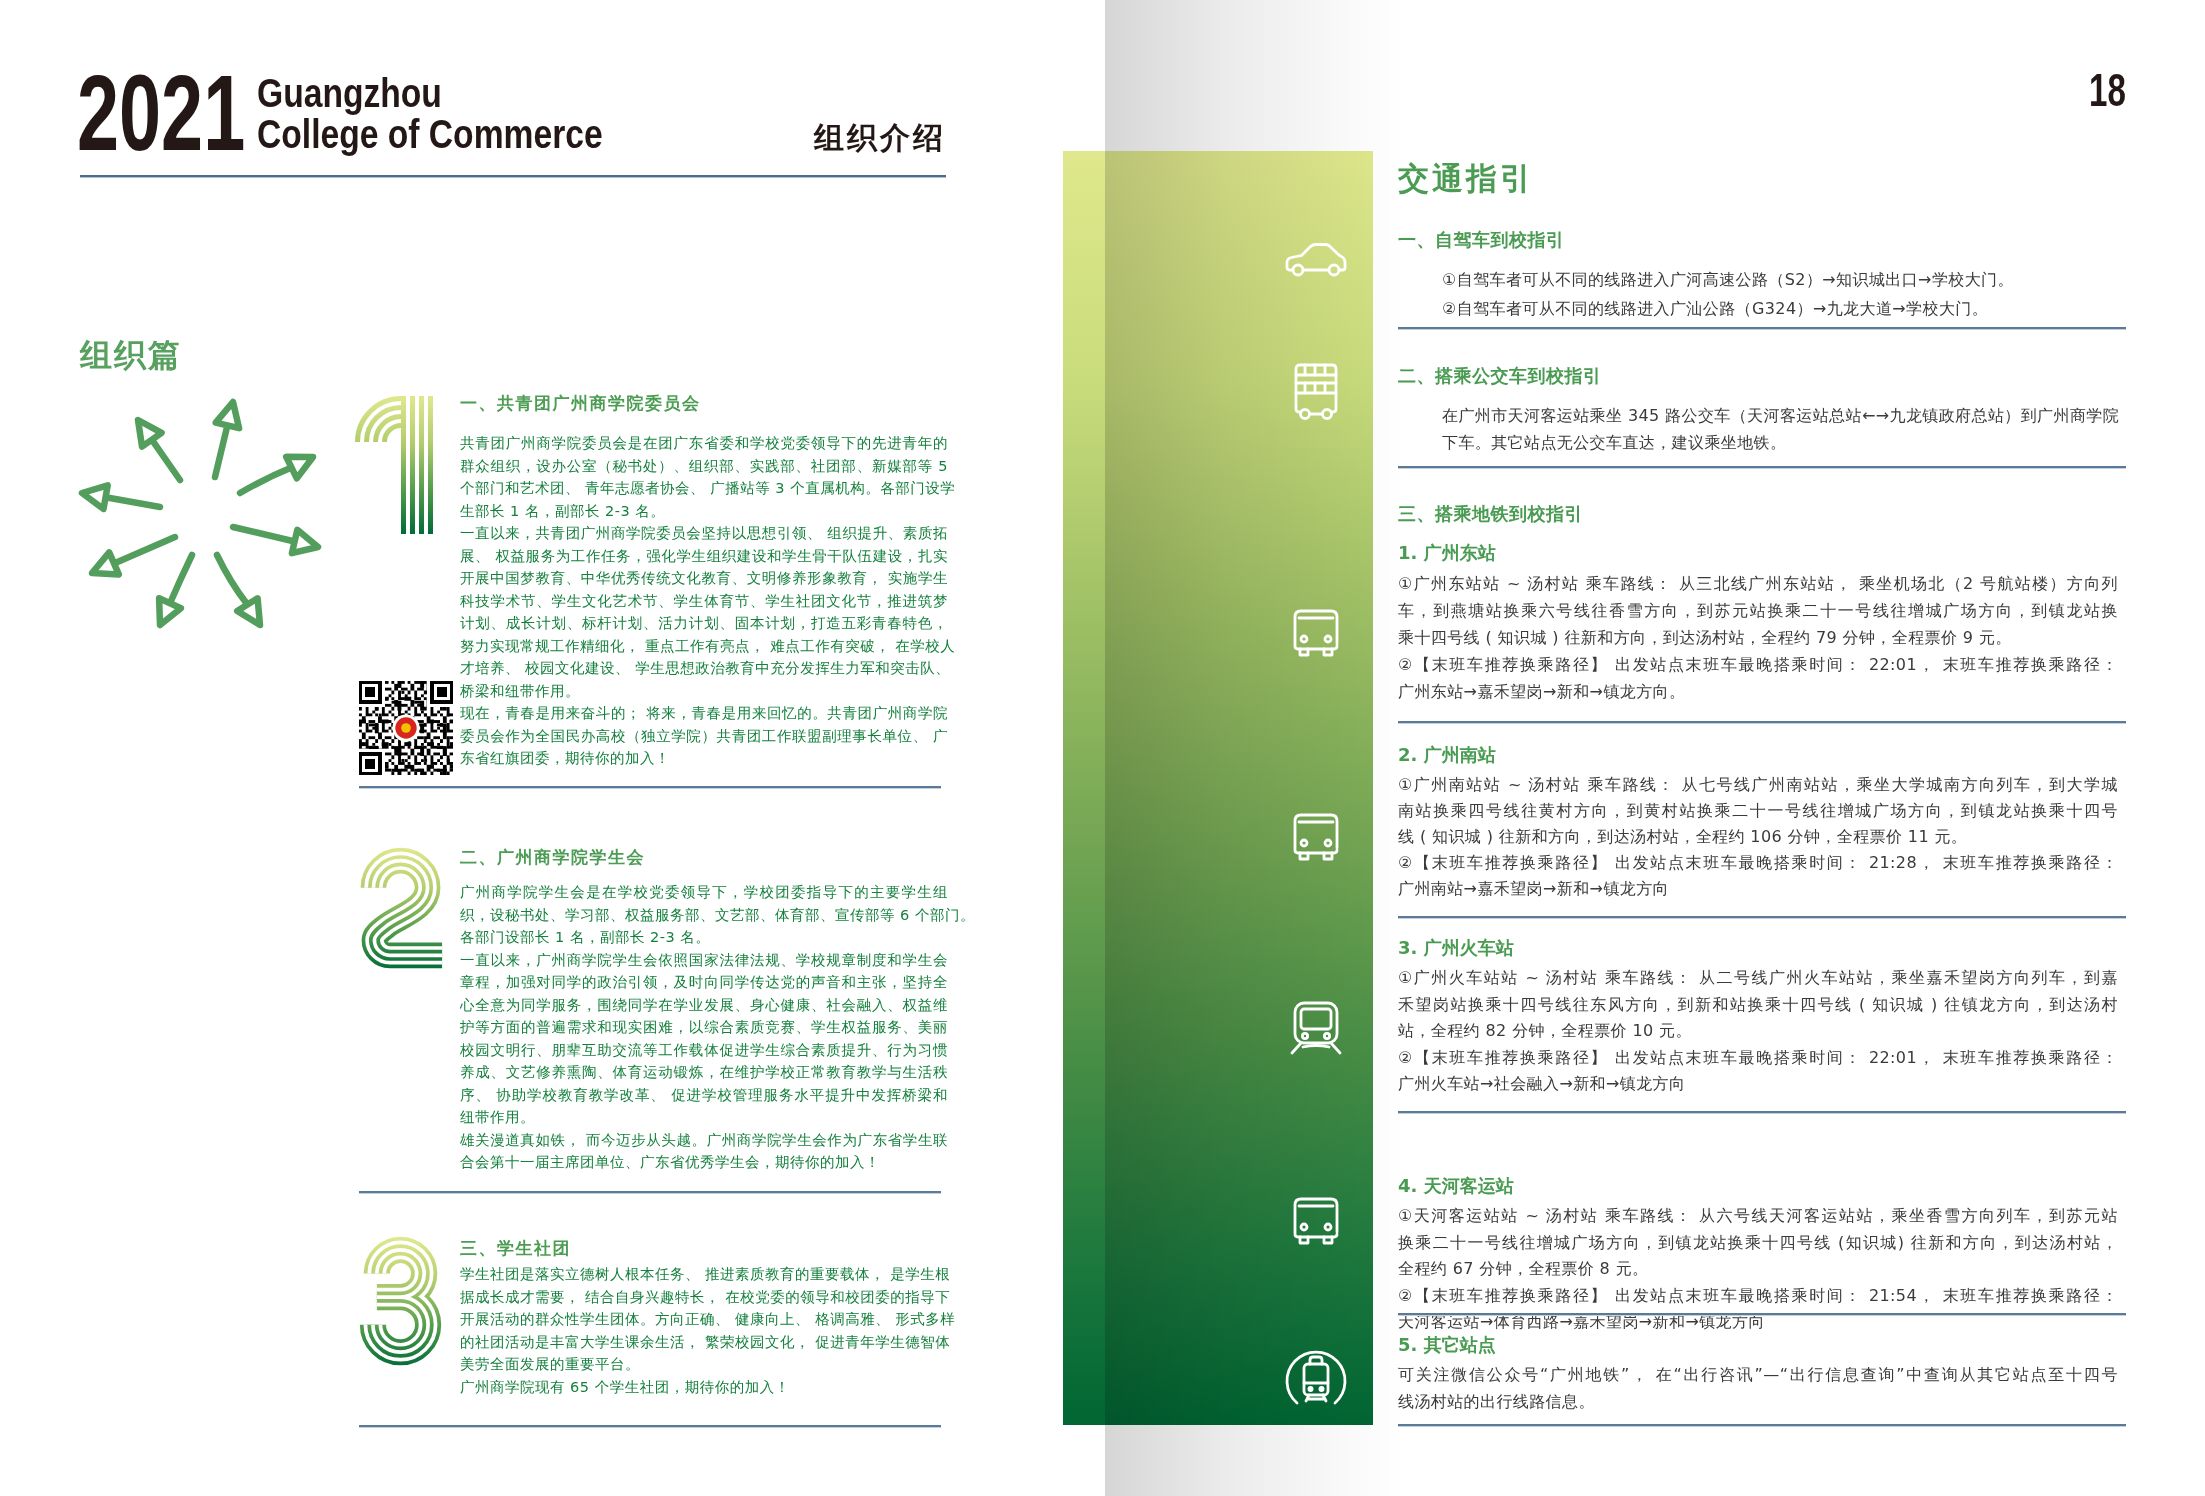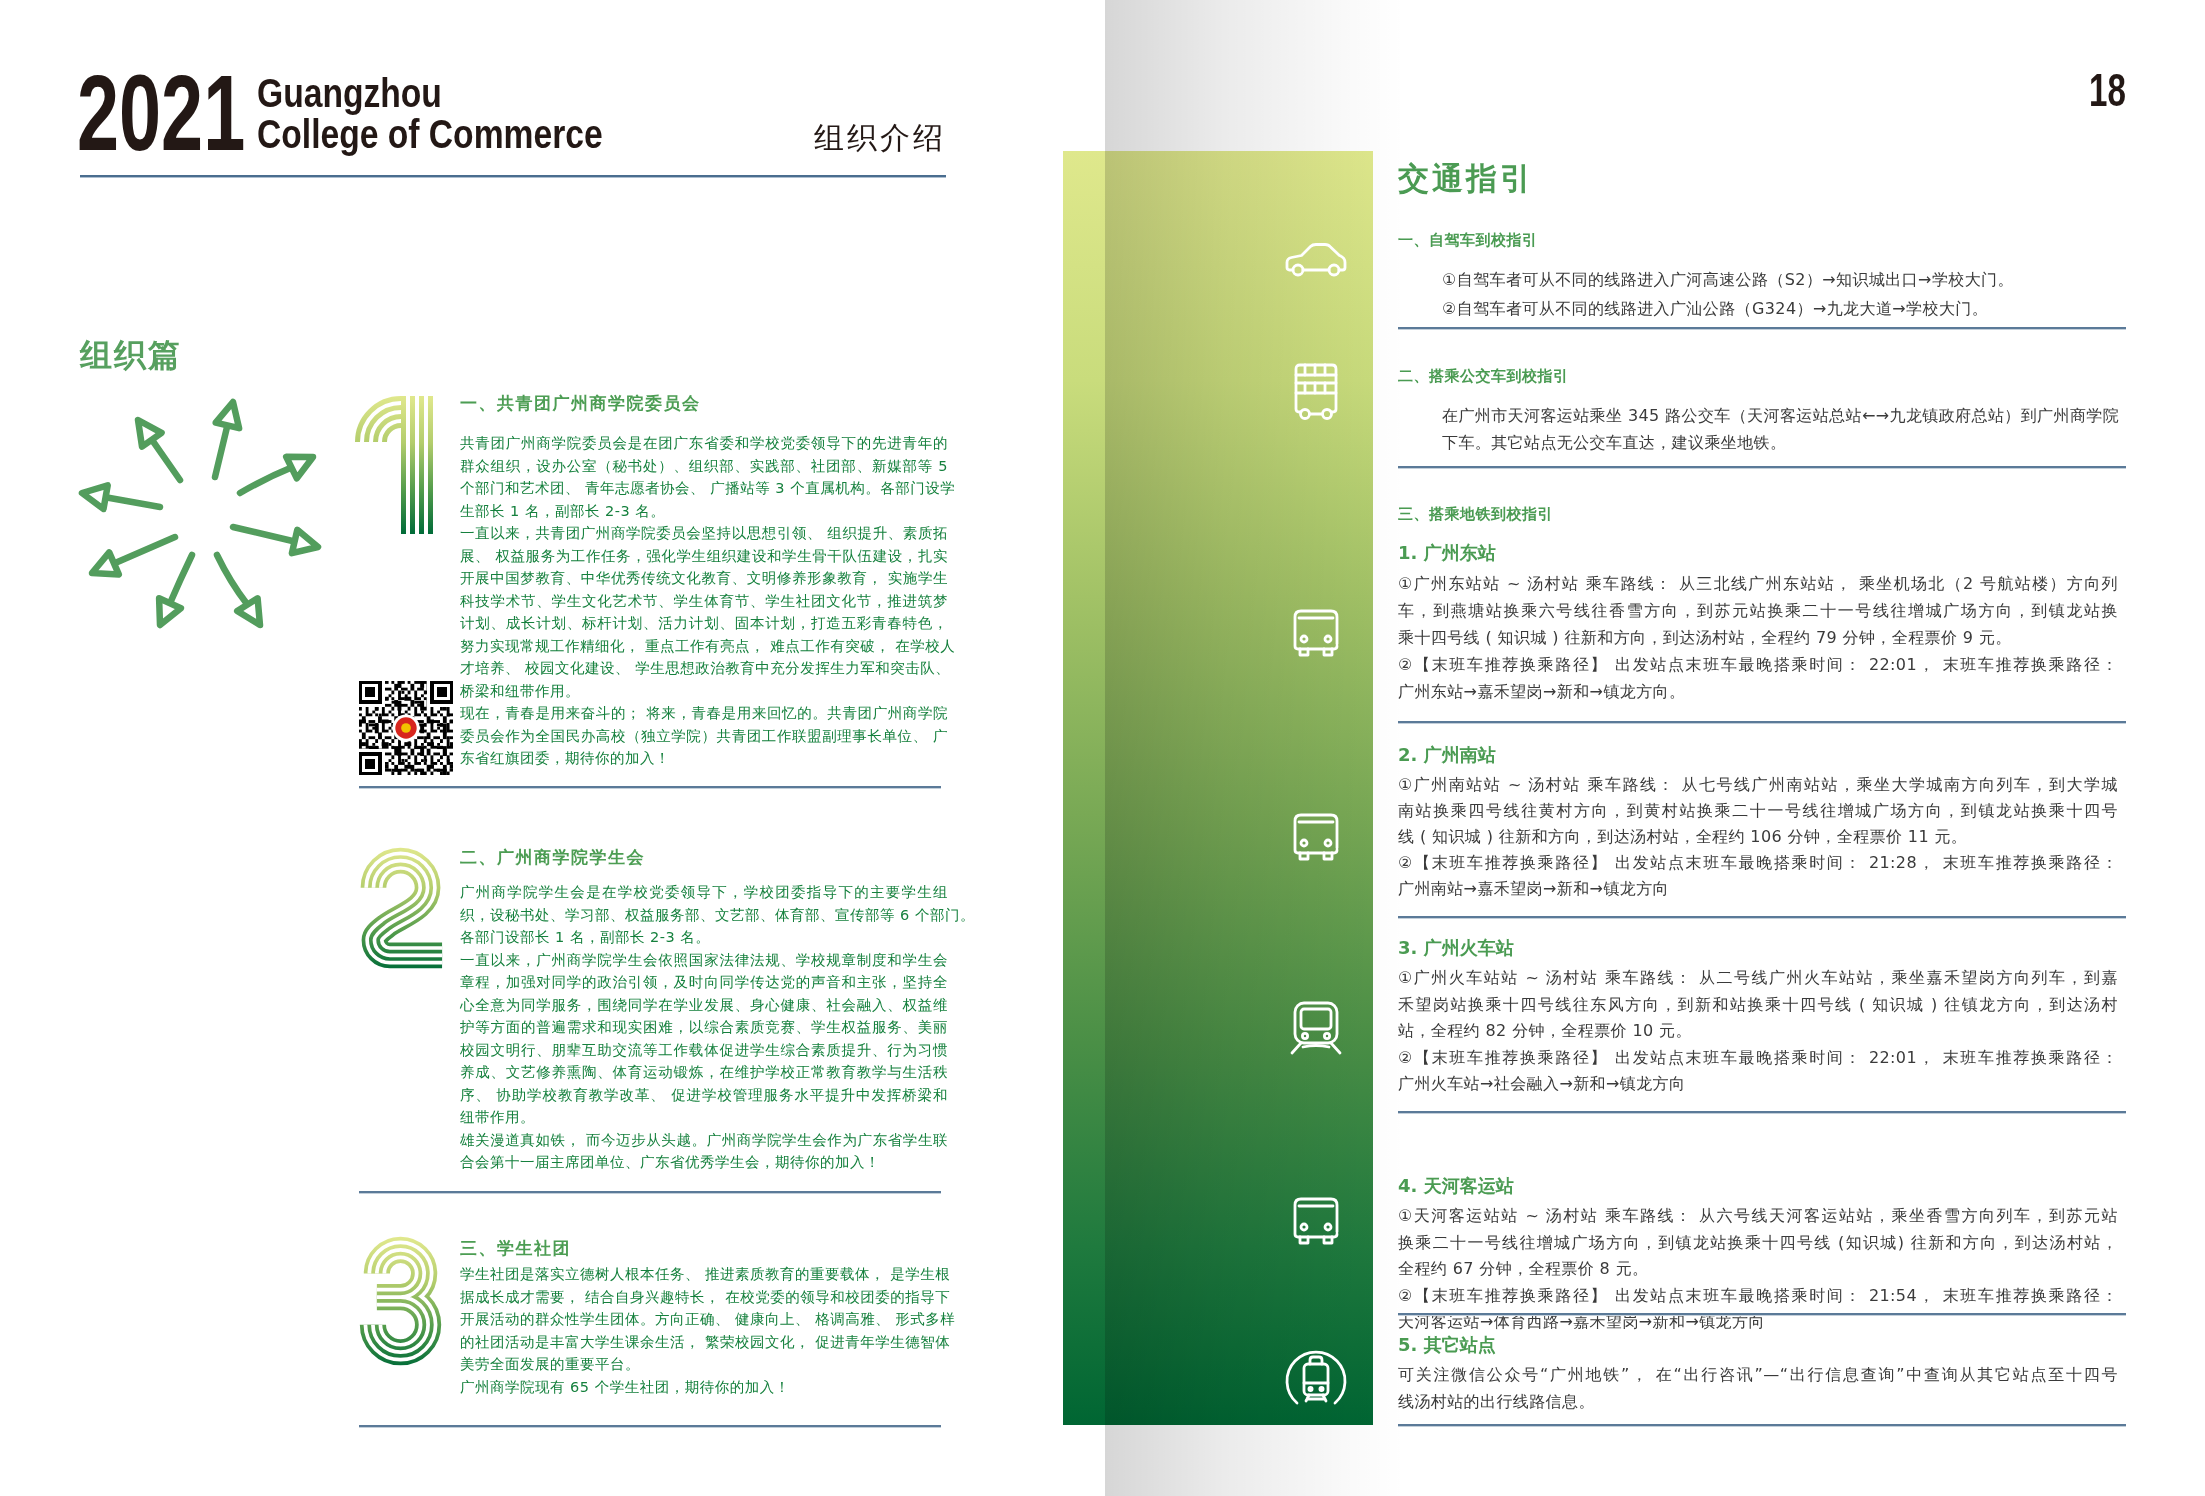--- a/index.html
+++ b/index.html
@@ -3,41 +3,41 @@
 <meta charset="utf-8">
 <style>
 *{box-sizing:border-box;}
 html,body{margin:0;padding:0;background:#fff;}
 body{width:2205px;height:1496px;position:relative;overflow:hidden;font-family:"DejaVu Sans",sans-serif;color:#3b3b3b;}
 .a{position:absolute;}
 .cond{font-family:"Liberation Sans",sans-serif;font-weight:700;color:#231815;line-height:1;white-space:nowrap;transform-origin:left top;}
 .year{left:77px;top:59px;font-size:108px;transform:scaleX(.7);}
 .gz1{left:257px;top:73px;font-size:41px;transform:scaleX(.82);}
 .gz2{left:257px;top:114px;font-size:41px;transform:scaleX(.82);}
-.sec-label{right:1259px;top:120px;font-size:30px;font-weight:400;letter-spacing:3px;color:#231815;line-height:36px;white-space:nowrap;font-family:"DejaVu Sans",sans-serif;}
+.sec-label{right:1259px;top:120px;font-size:30px;font-weight:700;letter-spacing:3px;color:#231815;line-height:36px;white-space:nowrap;font-family:"DejaVu Sans",sans-serif;}
 .hrule{left:80px;top:175px;width:866px;height:2px;background:#4a6d8f;box-shadow:0 1px 0 #aebfd0;}
 .chapter{left:80px;top:335px;font-size:32px;font-weight:700;color:#57a05f;letter-spacing:2px;line-height:40px;white-space:nowrap;}
 .arrows{left:70px;top:390px;}
 .numeral{left:355px;}
 .qr{left:359px;top:680px;}
 .lsec{left:460px;width:488px;}
 .lsec .ttl{font-size:17px;font-weight:700;color:#4c9d53;letter-spacing:1.5px;line-height:22px;white-space:nowrap;}
 .lsec .body{font-size:14.5px;line-height:22.5px;letter-spacing:.5px;color:#15803d;}
 .lsec .para + .para{}
 .ln{white-space:nowrap;text-align:justify;text-align-last:justify;text-justify:inter-character;}
 .ln.last{text-align-last:left;text-align:left;}
 .lrule{left:359px;width:582px;height:2px;background:#5b7a98;box-shadow:0 1px 0 #c3cfda;}
 
 .gutter{left:1105px;top:0;width:300px;height:1496px;background:linear-gradient(to right,rgba(0,0,0,.16),rgba(0,0,0,.08) 40%,rgba(0,0,0,.025) 80%,rgba(0,0,0,0));z-index:2;}
 .gbar{left:1063px;top:151px;width:310px;height:1274px;background:linear-gradient(to bottom,#dfe88c 0%,#c9dc7c 18%,#a2c266 35%,#79a955 52%,#4a8f46 70%,#1f7a3e 86%,#006633 100%);z-index:1;}
 .ico{z-index:3;}
 .pgnum{left:2089px;top:67px;font-size:46px;transform:scaleX(.72);}
 .rtitle{left:1398px;top:159px;font-size:31px;font-weight:700;color:#4b9b53;letter-spacing:3px;line-height:38px;white-space:nowrap;z-index:3;}
 .rblk{left:1398px;width:720px;z-index:3;}
-.rh{font-size:15px;font-weight:700;color:#4a9b52;line-height:24px;letter-spacing:.5px;white-space:nowrap;}
+.rh{font-size:18px;font-weight:700;color:#4a9b52;line-height:24px;letter-spacing:.5px;white-space:nowrap;}
 .st{font-size:18px;font-weight:700;color:#4a9b52;line-height:24px;white-space:nowrap;}
 .rbody{font-size:16px;letter-spacing:.4px;color:#3a3a3a;}
 .rblk.sec .rbody{margin-top:13.5px;line-height:27px;margin-left:44px;}
 .rblk.drive .para + .para{margin-top:2px;}
 .rblk.stn .rbody{margin-top:5px;line-height:26.5px;}
 .rrule{left:1398px;width:728px;height:2px;background:#5b7a98;box-shadow:0 1px 0 #c3cfda;z-index:3;}
 </style>
 </head>
 <body>
 

